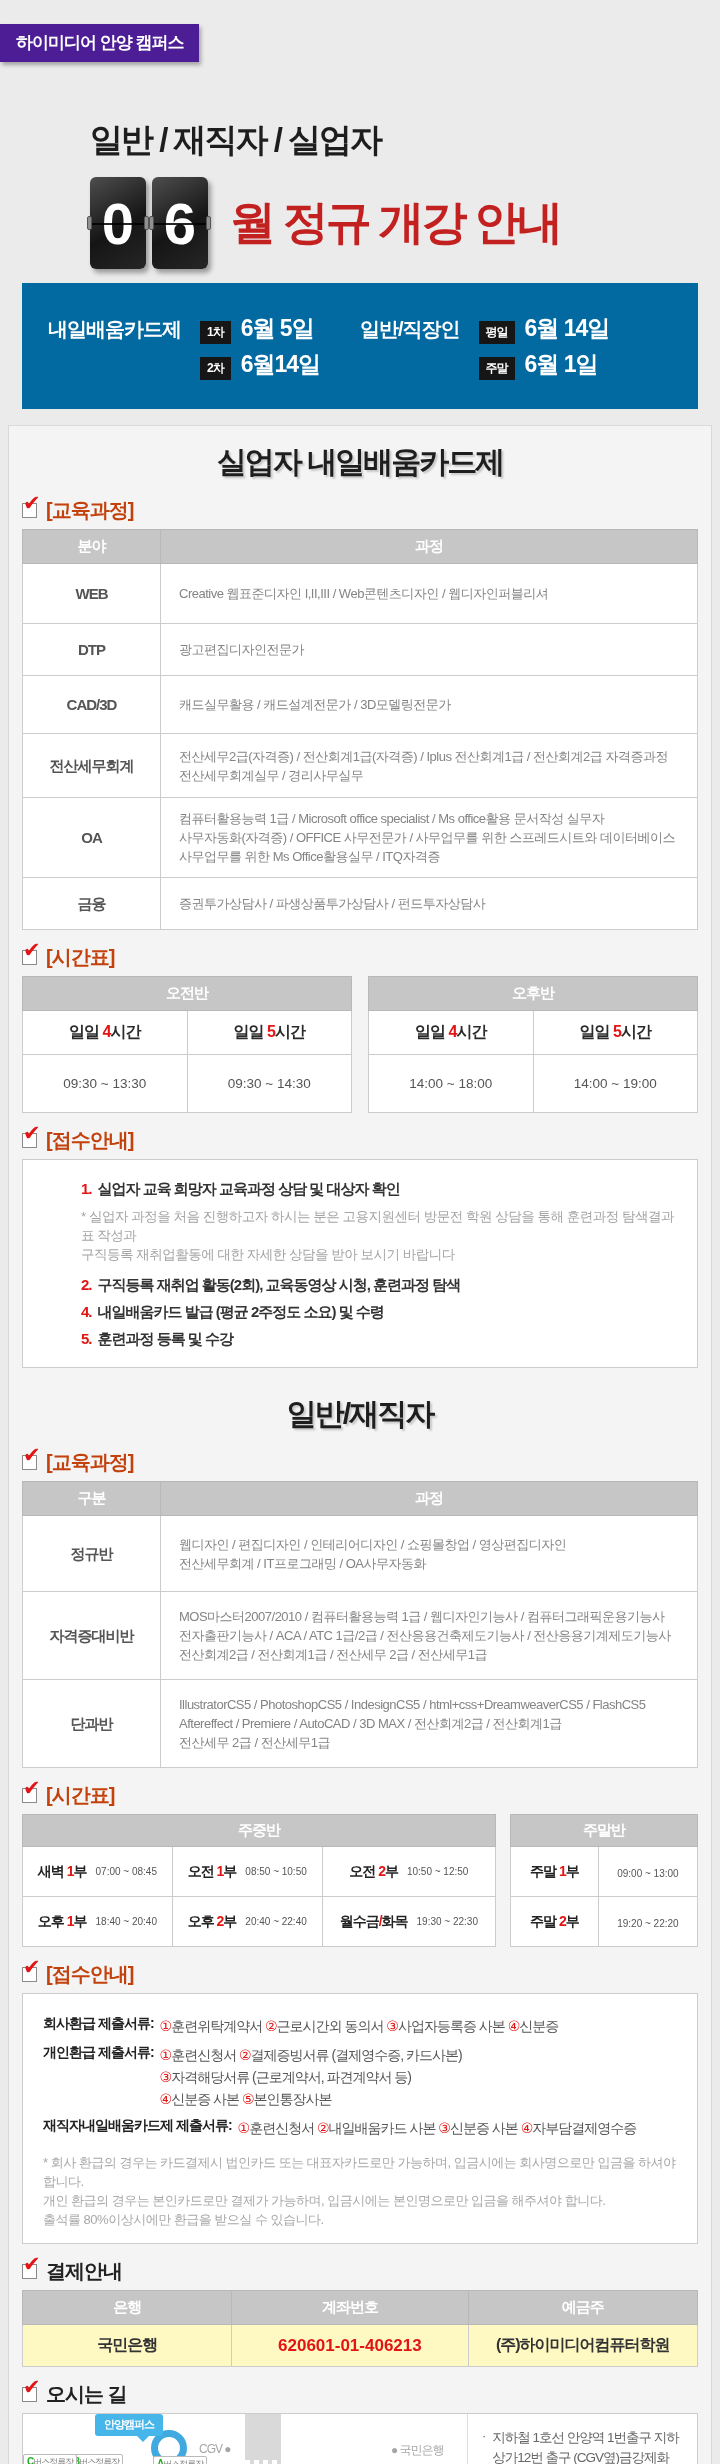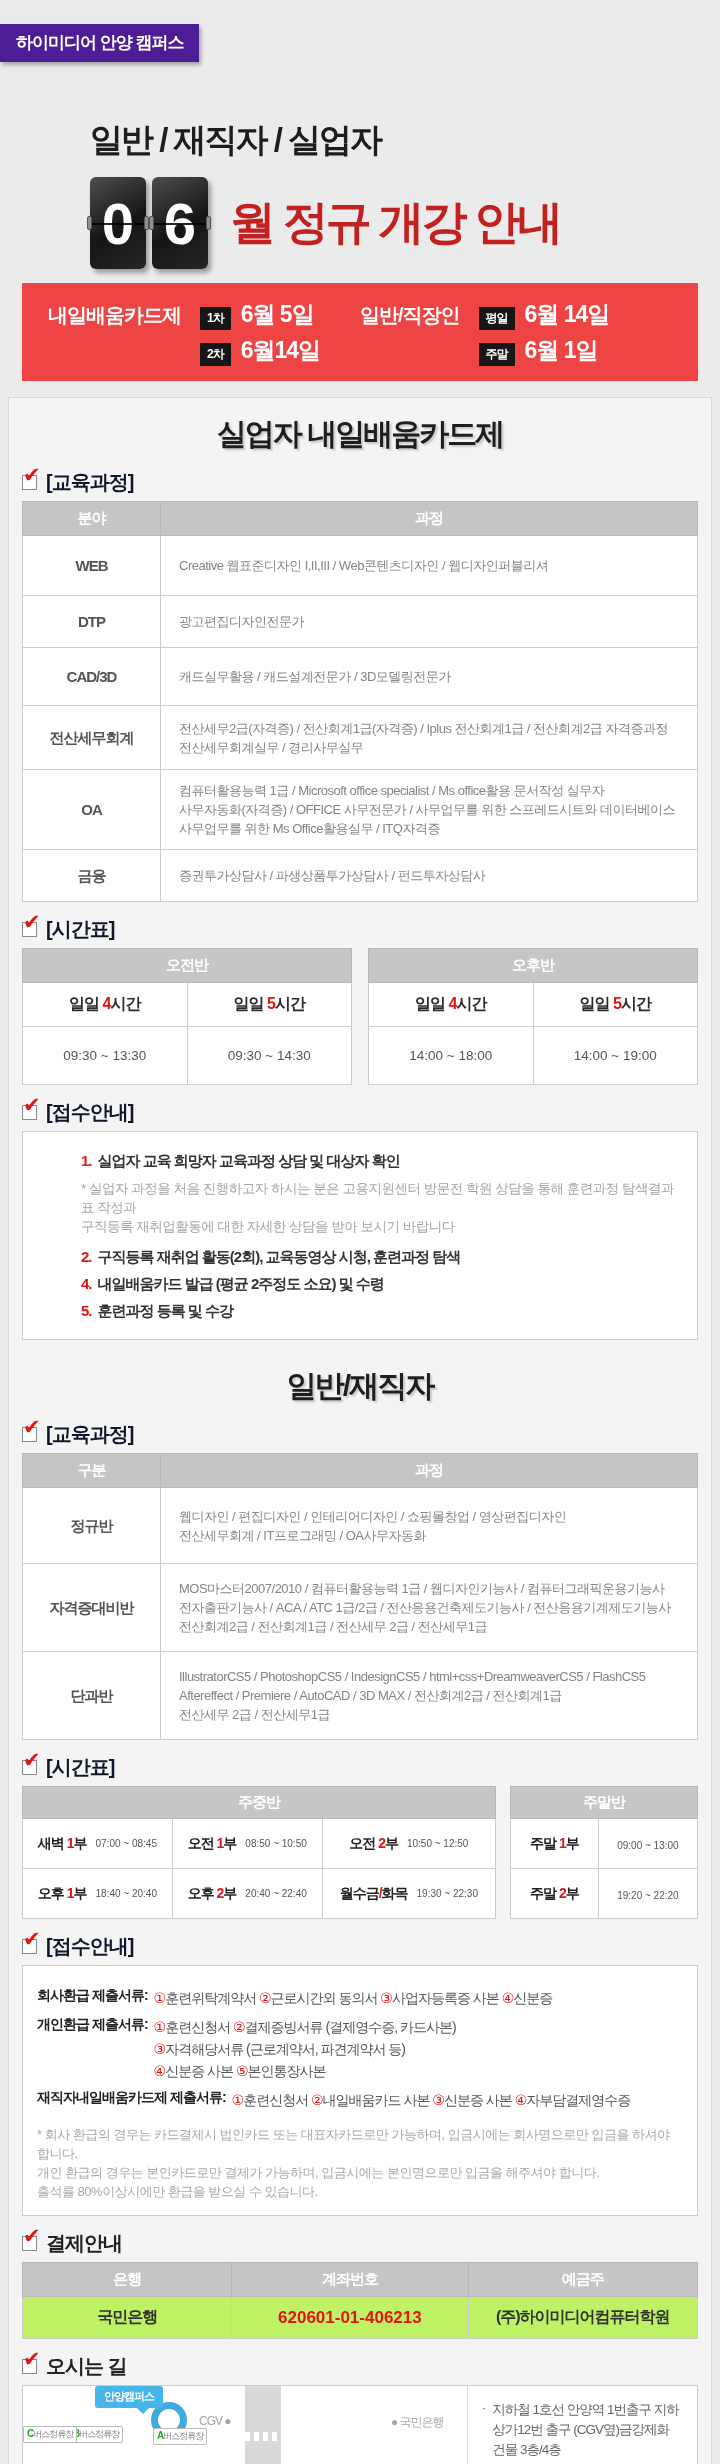--- a/index.html
+++ b/index.html
@@ -22,39 +22,39 @@
     color:#fff; font-size:58px; font-weight:bold;
     display:flex; align-items:center; justify-content:center;
     box-shadow:3px 4px 5px rgba(0,0,0,.35); }
   .tile::before{ content:""; position:absolute; left:0; right:0; top:50%; height:2px;
     background:rgba(0,0,0,.85); }
   .hinge{ position:absolute; width:5px; height:14px; background:#909090; border:1px solid #555;
     border-radius:2px; top:calc(50% - 7px); }
   .hinge.l{ left:-3px; } .hinge.r{ right:-3px; }
   .clock-title{ margin-left:16px; font-size:46px; font-weight:bold; color:#c32020; letter-spacing:-3px; }
   
-  .sched-bar{ margin:12px 22px 0; background:#ef4444; height:98px; display:flex;
+  .sched-bar{ margin:12px 22px 0; background:#0369a1; height:126px; display:flex;
     align-items:center; padding:0 26px; }
   .sched-group{ display:flex; flex:1; }
   .sched-label{ color:#fff; font-weight:bold; font-size:20px; margin-top:8px; letter-spacing:-1px; }
   .sched-rows{ margin-left:16px; }
   .sched-row{ display:flex; align-items:flex-end; margin:5px 3px; }
   .badge{ background:#161616; color:#fff; font-size:12px; font-weight:bold; padding:3px 7px;
     margin-right:10px; letter-spacing:-1px; }
   .sdate{ color:#fff; font-size:23px; font-weight:bold; letter-spacing:-1px; }
   
   .panel{ margin:16px 8px 0; background:#f4f4f4; border:1px solid #d9d9d9; padding:10px 13px 16px; }
   .sec-title{ text-align:center; font-size:30px; font-weight:bold; color:#1e1e1e;
     letter-spacing:-2px; text-shadow:2px 2px 2px rgba(0,0,0,.18); margin:6px 0 6px; }
   .check-line{ display:flex; align-items:center; margin:14px 0 6px; height:26px; }
   .chk{ position:relative; width:15px; height:15px; background:#fff; border:1px solid #8a8a8a;
     margin-right:9px; flex:none; }
   .chk .mark{ position:absolute; left:0px; top:-13px; color:#e31414; font-size:21px; font-weight:bold; }
   .check-line .lbl{ font-size:20px; font-weight:bold; letter-spacing:-1px; }
-  .lbl.red{ color:#0f172a; } .lbl.black{ color:#222; }
+  .lbl.red{ color:#c2410c; } .lbl.black{ color:#222; }
   
   table.grid{ width:100%; border-collapse:collapse; background:#fff; }
   .grid th{ background:#c6c6c6; color:#fff; font-size:15px; font-weight:bold; height:34px;
     border:1px solid #b8b8b8; letter-spacing:-1px; }
   .grid td{ border:1px solid #ccc; font-size:13px; color:#848484; padding:8px 18px; line-height:19px; }
   .grid td.field{ width:138px; text-align:center; font-size:15px; font-weight:bold; color:#555;
     padding:8px 4px; letter-spacing:-1px; }
   .grid td.course{ white-space:pre-line; letter-spacing:-0.5px; }
   .t1 tr.r0{height:60px} .t1 tr.r1{height:52px} .t1 tr.r2{height:58px}
   .t1 tr.r3{height:64px} .t1 tr.r4{height:80px} .t1 tr.r5{height:52px}
@@ -78,30 +78,30 @@
   .wk-wrap{ display:flex; gap:14px; }
   table.wk{ width:474px; border-collapse:collapse; background:#fff; }
   table.we{ flex:1; border-collapse:collapse; background:#fff; }
   .wk th,.we th{ background:#c6c6c6; color:#fff; font-size:15px; font-weight:bold; height:32px;
     border:1px solid #b8b8b8; letter-spacing:-1px; }
   .wk td,.we td{ border:1px solid #ccc; height:50px; text-align:center; }
   .cellin{ display:flex; align-items:center; justify-content:center; gap:9px; }
   .cl{ font-size:14px; font-weight:bold; color:#222; letter-spacing:-1px; white-space:nowrap; }
   .ct{ font-size:10px; color:#555; white-space:nowrap; }
   
-  .apply2-box{ background:#fff; border:1px solid #ccc; padding:14px 14px 14px; margin-top:2px; }
+  .apply2-box{ background:#fff; border:1px solid #ccc; padding:14px 20px 14px; margin-top:2px; }
   .docline{ display:flex; margin:7px 0; }
   .doct{ font-size:14px; font-weight:bold; color:#222; white-space:nowrap; margin-right:6px;
     letter-spacing:-1px; }
   .docc{ font-size:14px; color:#555; white-space:pre-line; line-height:22px; letter-spacing:-1px; }
   .rc{ color:#e31414; }
   .apply2-note{ font-size:13px; color:#a8a8a8; white-space:pre-line; line-height:19px;
     margin-top:14px; letter-spacing:-0.5px; }
   
-  table.bank{ width:100%; border-collapse:collapse; background:#bef264; }
+  table.bank{ width:100%; border-collapse:collapse; background:#fef9c3; }
   .bank th{ background:#c6c6c6; color:#fff; font-size:15px; font-weight:bold; height:34px;
     border:1px solid #b8b8b8; letter-spacing:-1px; }
   .bank th.c1{width:31%} .bank th.c2{width:35%} .bank th.c3{width:34%}
   .bank td{ border:1px solid #ccc; height:42px; text-align:center; font-size:16px; font-weight:bold;
     color:#333; letter-spacing:-1px; }
   .bank td.acct{ color:#e31414; font-size:17px; letter-spacing:0; }
   
   .map-box{ position:relative; height:232px; background:#fff; border:1px solid #ccc;
     margin-top:2px; overflow:hidden; }
   .map-area{ position:absolute; left:0; top:0; width:444px; height:100%; }

